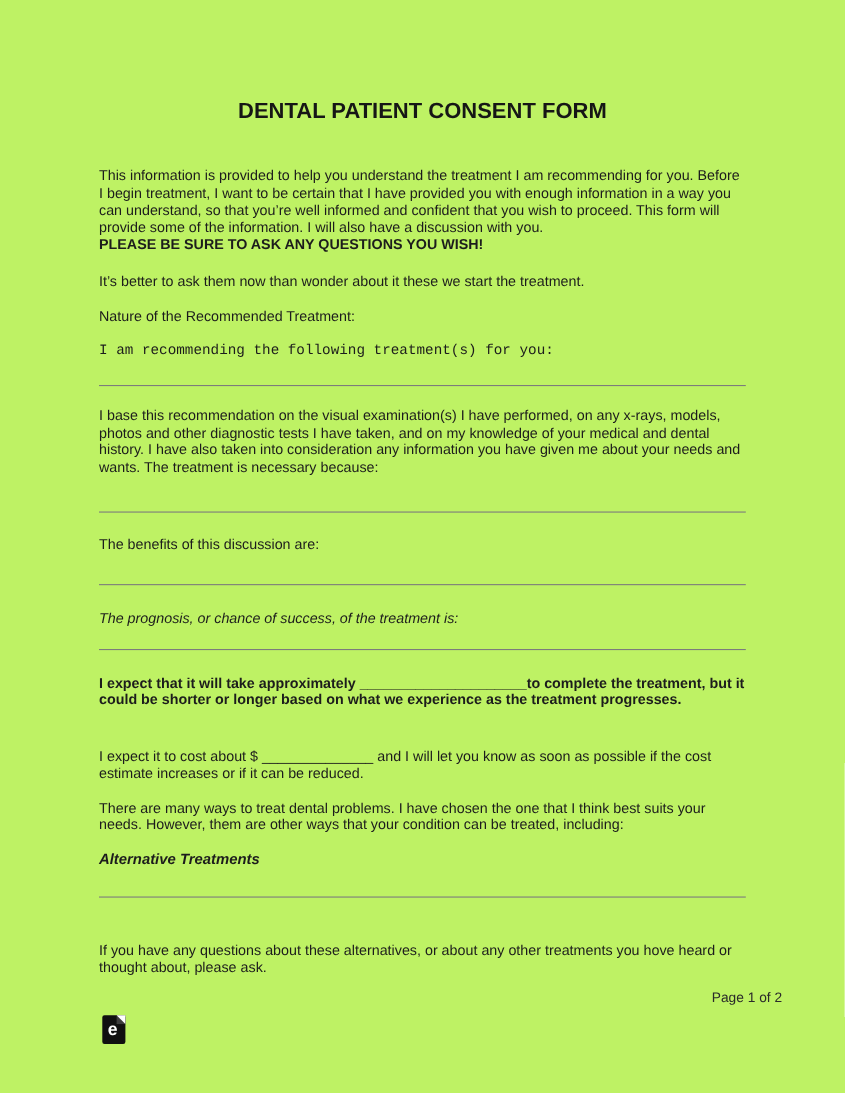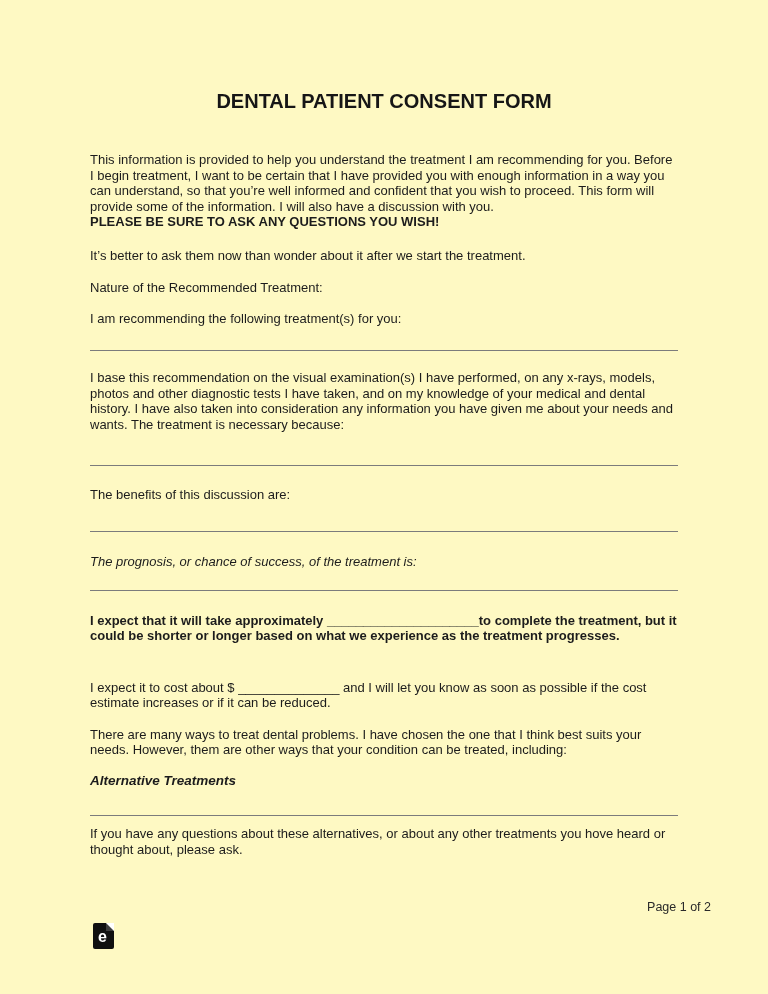--- a/index.html
+++ b/index.html
@@ -4,21 +4,21 @@
 <style>
   html, body {
     margin: 0;
     padding: 0;
     background: #ffffff;
   }
   .page {
     position: relative;
     width: 768px;
     height: 994px;
-    background: #fef9c3;
+    background: #bef264;
     font-family: "Liberation Sans", "DejaVu Sans", sans-serif;
     color: #1c1c1c;
     overflow: hidden;
   }
   .content {
     position: absolute;
     left: 90px;
     top: 0;
     width: 588px;
     padding-top: 90px;
@@ -40,34 +40,34 @@
   .bold-italic { font-weight: bold; font-style: italic; font-size: 13.5px; }
   .rule {
     height: 0;
     border-top: 1.5px solid #7c7c7c;
   }
   
   .mt-intro      { margin-top: 39px;   }
   .mt-ask-head   {   }
   .mt-ask-note   { margin-top: 18.5px; }
   .mt-nature     { margin-top: 16.5px; }
-  .mt-recommend  { margin-top: 15.5px; }
+  .mt-recommend  { margin-top: 15.5px; font-family: Liberation Mono, monospace; }
   .mt-rule1      { margin-top: 23px;   }
   .mt-basis      { margin-top: 19.5px; }
   .mt-rule2      { margin-top: 33px;   }
   .mt-benefits   { margin-top: 21px;   }
   .mt-rule3      { margin-top: 28px;   }
   .mt-prognosis  { margin-top: 22px; font-style: italic;   }
   .mt-rule4      { margin-top: 20.5px; }
   .mt-duration   { margin-top: 22px; font-weight: bold;   }
   .mt-cost       { margin-top: 36px;   }
   .mt-alt-head   { margin-top: 15px;   }
   .mt-alt-intro  { margin-top: 16px;   }
   .mt-rule5      { margin-top: 27px;   }
-  .mt-questions  { margin-top: 10px;   }
+  .mt-questions  { margin-top: 40px;   }
 
   .footer-logo {
     position: absolute;
     left: 93px;
     top: 923px;
     width: 21px;
     height: 26px;
     background: #101010;
     border-radius: 2px;
   }
@@ -107,21 +107,21 @@
 
 <div class="page">
   <div class="content">
 
     <h1 class="doc-title">DENTAL PATIENT CONSENT FORM</h1>
 
     <p class="para mt-intro">This information is provided to help you understand the treatment I am recommending for you. Before I begin treatment, I want to be certain that I have provided you with enough information in a way you can understand, so that you’re well informed and confident that you wish to proceed. This form will provide some of the information. I will also have a discussion with you.</p>
 
     <p class="para bold mt-ask-head">PLEASE BE SURE TO ASK ANY QUESTIONS YOU WISH!</p>
 
-    <p class="para mt-ask-note">It’s better to ask them now than wonder about it after we start the treatment.</p>
+    <p class="para mt-ask-note">It’s better to ask them now than wonder about it these we start the treatment.</p>
 
     <p class="para mt-nature">Nature of the Recommended Treatment:</p>
 
     <p class="para mt-recommend">I am recommending the following treatment(s) for you:</p>
 
     <div class="rule mt-rule1"></div>
 
     <p class="para mt-basis">I base this recommendation on the visual examination(s) I have performed, on any x-rays, models, photos and other diagnostic tests I have taken, and on my knowledge of your medical and dental history. I have also taken into consideration any information you have given me about your needs and wants. The treatment is necessary because:</p>
 
     <div class="rule mt-rule2"></div>

